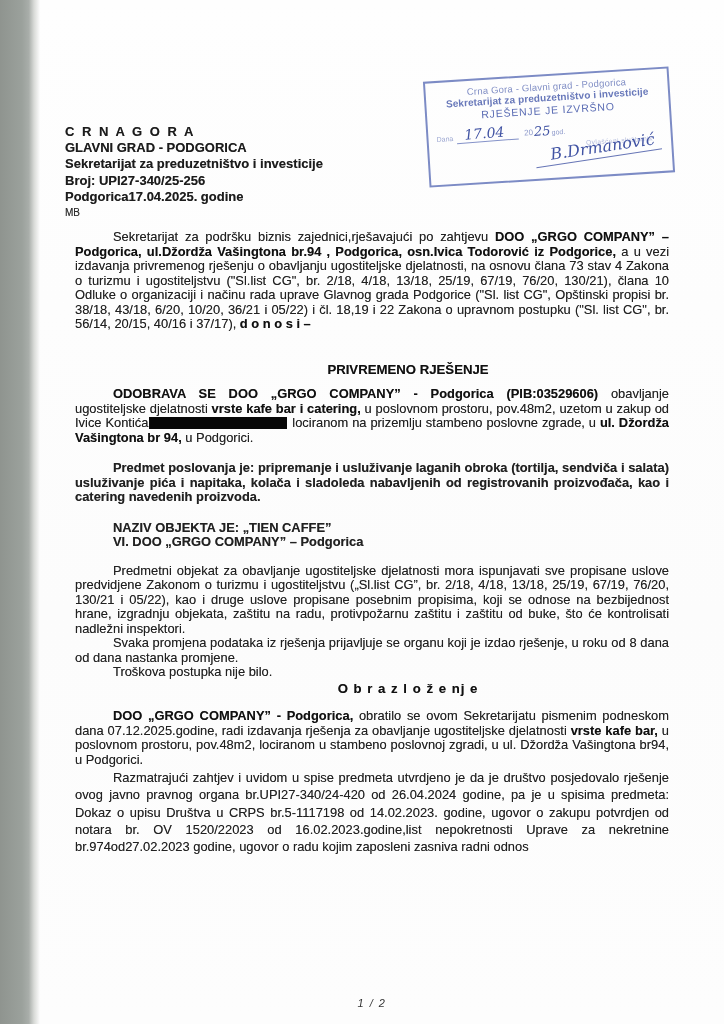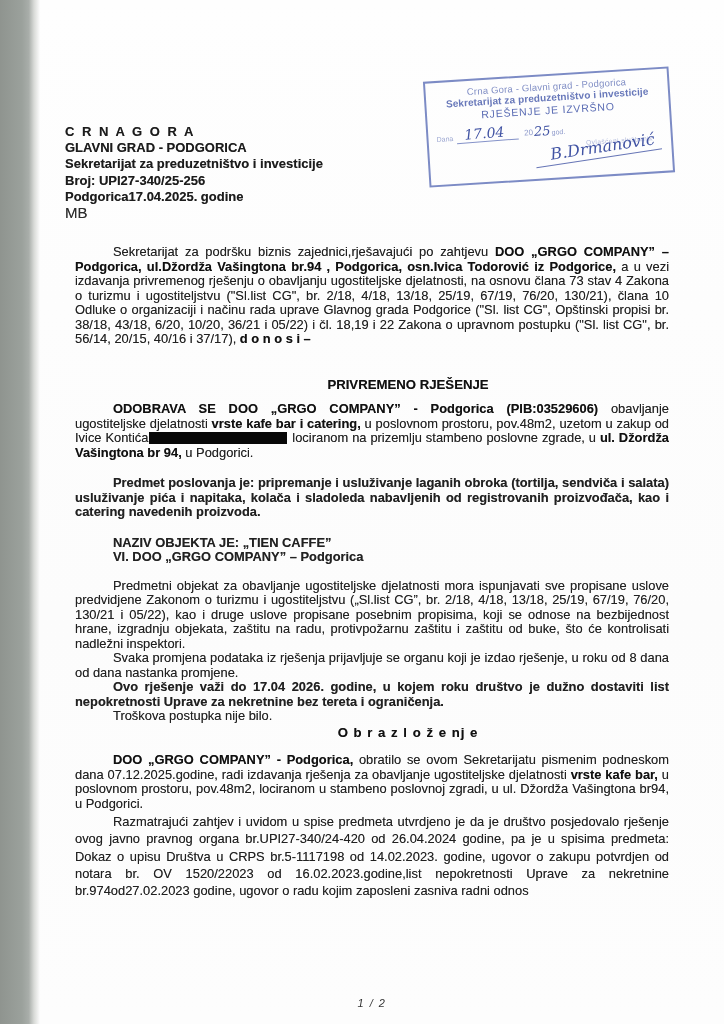--- a/index.html
+++ b/index.html
@@ -18,21 +18,21 @@
     position:absolute;left:40px;top:0;width:684px;height:1024px;
     background:linear-gradient(180deg,#fefefe 0%,#fcfcfc 60%,#fdfdfd 100%);
   }
   
   .letterhead{
     position:absolute;left:25px;top:124px;      
     font-size:13px;font-weight:bold;line-height:16.2px;color:#1c1c1c;
     text-shadow:0 0 .4px rgba(30,30,30,.55);
   }
   .letterhead .country{letter-spacing:2px;}
-  .letterhead .initials{font-weight:normal;font-size:15px;color:#2c2c2c;}
+  .letterhead .initials{font-weight:normal;font-size:10px;color:#2c2c2c;}
   
   .stamp{
     position:absolute;left:386px;top:74px;width:246px;height:106px;
     box-sizing:border-box;border:2px solid rgba(78,97,176,.8);
     transform:rotate(-3.6deg);
     color:#4e61ae;padding:5px 8px 2px 8px;opacity:.92;
   }
   .stamp .l1{font-size:9.5px;text-align:center;opacity:.78;letter-spacing:.2px;}
   .stamp .l2{font-size:10px;font-weight:bold;text-align:center;opacity:.92;letter-spacing:.1px;}
   .stamp .l3{font-size:10.5px;text-align:center;letter-spacing:.8px;margin-top:1px;}
@@ -57,21 +57,21 @@
     position:absolute;left:35px;top:224px;width:594px;  
     font-size:12.9px;line-height:14.5px;text-align:justify;color:#212121;
     text-shadow:0 0 .35px rgba(35,35,35,.5);
   }
   .doc-body p{margin:0;text-indent:38px;}
   b{color:#101010;}
   .h-center{
     text-align:center;text-indent:0 !important;font-weight:bold;font-size:13.2px;
     transform:translateX(36px);color:#101010;
   }
-  #p1{margin-top:21px;}
+  #p1{margin-top:6px;}
   #h1{margin-top:31px;}
   #p2{margin-top:10px;}
   #p3{margin-top:16px;font-weight:bold;}
   #p3a{font-weight:bold;}
   #p4a{margin-top:16px;font-weight:bold;text-align:left;}
   #p4b{font-weight:bold;text-align:left;}
   #p5{margin-top:14px;}
   #h2{margin-top:2px;letter-spacing:1px;}
   #p7{font-weight:bold;}
   #p9{margin-top:13px;}
@@ -124,21 +124,20 @@
 
     <p id="p2"><b>ODOBRAVA SE  DOO „GRGO COMPANY” - Podgorica (PIB:03529606) </b><span>obavljanje ugostiteljske djelatnosti </span><b>vrste kafe bar i catering, </b><span>u poslovnom prostoru, pov.48m2, uzetom u zakup od Ivice Kontića</span><span class="redaction"></span><span> lociranom na prizemlju stambeno poslovne zgrade, u </span><b>ul. Džordža Vašingtona br 94, </b><span> u Podgorici.</span></p>
 
     <p id="p3">Predmet poslovanja je: pripremanje i usluživanje laganih obroka (tortilja, sendviča i salata) usluživanje pića i napitaka, kolača i  sladoleda nabavljenih od registrovanih proizvođača, kao i catering navedenih proizvoda.</p>
 
     <p id="p4a">NAZIV OBJEKTA JE: „TIEN CAFFE”</p>
     <p id="p4b">VI. DOO „GRGO COMPANY” – Podgorica</p>
 
     <p id="p5">Predmetni objekat za obavljanje ugostiteljske djelatnosti mora ispunjavati sve  propisane uslove  predvidjene  Zakonom o turizmu i ugostiteljstvu („Sl.list CG”, br. 2/18, 4/18, 13/18, 25/19, 67/19, 76/20, 130/21 i 05/22), kao i druge uslove propisane posebnim propisima, koji  se odnose na  bezbijednost  hrane, izgradnju objekata, zaštitu  na  radu, protivpožarnu zaštitu i zaštitu od buke,  što će kontrolisati   nadležni inspektori.</p>
     <p id="p6">Svaka promjena podataka iz rješenja prijavljuje se organu koji je izdao rješenje, u roku od 8 dana od dana nastanka promjene.</p>
-    <p id="p7">Ovo rješenje važi do 17.04 2026. godine, u kojem  roku društvo je  dužno dostaviti list  nepokretnosti Uprave  za nekretnine bez  tereta i ograničenja.</p>
     <p id="p8">Troškova postupka nije bilo.</p>
 
     <p id="h2" class="h-center">O b r a z l o ž e nj e</p>
 
     <p id="p9"><b>DOO „GRGO COMPANY” - Podgorica, </b><span>obratilo se ovom Sekretarijatu pismenim podneskom dana 07.12.2025.godine, radi izdavanja  rješenja za  obavljanje ugostiteljske djelatnosti </span><b>vrste kafe  bar, </b><span>u poslovnom prostoru, pov.48m2, lociranom u stambeno poslovnoj zgradi, u ul. Džordža Vašingtona br94,  u Podgorici.</span></p>
 
     <p id="p10">Razmatrajući zahtjev i uvidom u spise predmeta utvrdjeno je da je društvo posjedovalo rješenje ovog javno pravnog organa br.UPI27-340/24-420 od 26.04.2024 godine, pa je u spisima predmeta: Dokaz o upisu Društva u CRPS br.5-1117198 od 14.02.2023. godine, ugovor o zakupu potvrdjen od notara br. OV 1520/22023 od 16.02.2023.godine,list nepokretnosti Uprave za nekretnine br.974od27.02.2023 godine, ugovor o radu  kojim  zaposleni  zasniva  radni odnos</p>
 
   </div>
 

